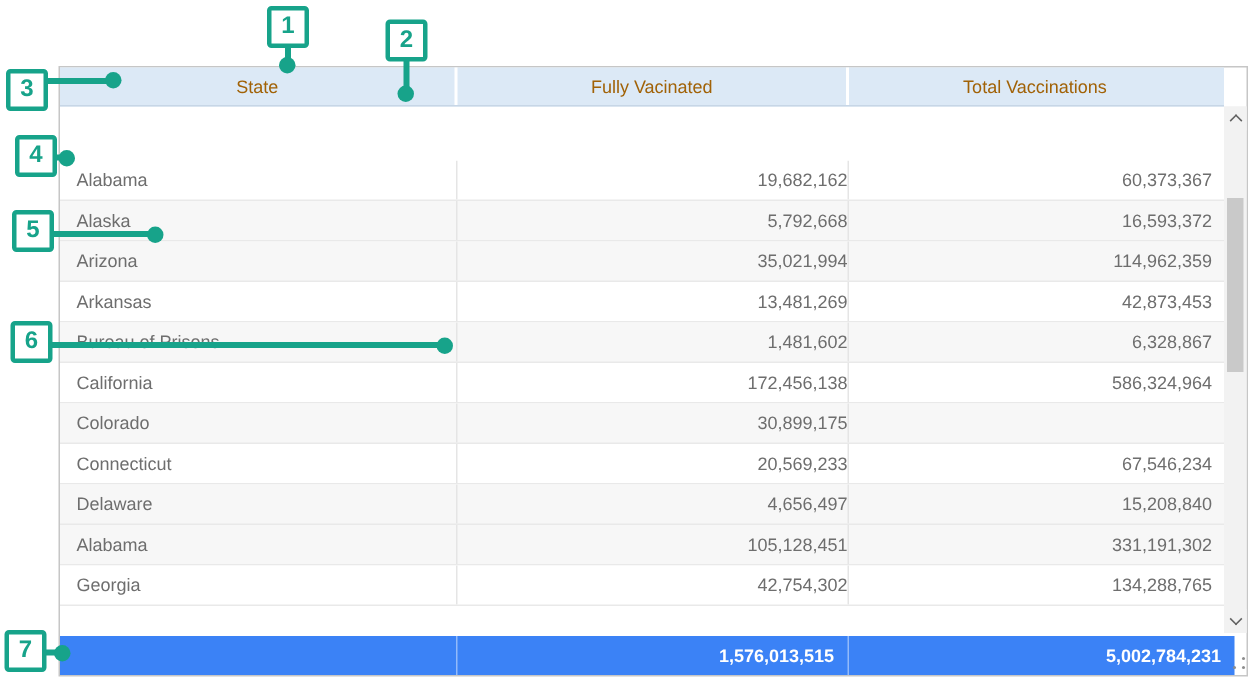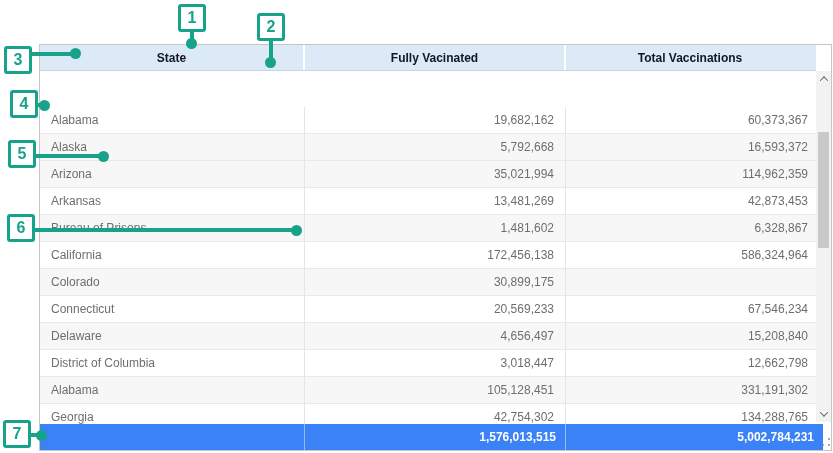--- a/index.html
+++ b/index.html
@@ -8,31 +8,31 @@
     font-family:"Liberation Sans", sans-serif;overflow:hidden;
   }
   
   .table-wrap{
     position:absolute;left:39px;top:44px;width:793px;height:407px;
     box-sizing:border-box;border:1px solid #c6c6c6;background:#ffffff;
   }
   .thead{position:absolute;left:0;top:0;width:776px;height:26px;display:flex;
     background:#dce9f6;border-bottom:1px solid #c7d6e6;box-sizing:border-box;}
   .hcell{box-sizing:border-box;height:100%;display:flex;align-items:center;justify-content:center;
-    font-size:12px;font-weight:700;color:#0f172a;border-right:2px solid #ffffff;}
+    font-size:12px;font-weight:400;color:#a16207;border-right:2px solid #ffffff;}
   .hcell.h0{width:265px;}
   .hcell.h1{width:261px;}
   .hcell.h2{width:248px;border-right:none;}
   .tbody{position:absolute;left:0;top:26px;width:776px;height:351px;overflow:hidden;margin-top:36px;}
   .row{display:flex;background:#ffffff;border-bottom:1px solid #e9e9e9;box-sizing:border-box;height:27px;}
   .row.alt{background:#f7f7f7;}
   .cell{box-sizing:border-box;height:100%;display:flex;align-items:center;
     font-size:12px;color:#6e6e6e;border-right:1px solid #e5e5e5;}
   .cell.c0{width:265px;padding-left:11px;}
-  .cell.c1{width:261px;justify-content:flex-end;padding-right:11px;}
+  .cell.c1{width:261px;justify-content:flex-end;}
   .cell.c2{width:250px;justify-content:flex-end;padding-right:8px;border-right:none;}
   
   .totals{position:absolute;left:0;top:379px;width:783px;height:26px;display:flex;
     background:#3b82f6;}
   .tcell{box-sizing:border-box;height:100%;display:flex;align-items:center;justify-content:flex-end;
     font-size:12px;font-weight:700;color:#ffffff;border-right:1px solid rgba(255,255,255,0.45);
     padding-right:9px;}
   .tcell.t0{width:265px;}
   .tcell.t1{width:261px;}
   .tcell.t2{width:257px;border-right:none;}
@@ -108,25 +108,20 @@
       <div class="row">
         <div class="cell c0">Connecticut</div>
         <div class="cell c1">20,569,233</div>
         <div class="cell c2">67,546,234</div>
       </div>
       <div class="row alt">
         <div class="cell c0">Delaware</div>
         <div class="cell c1">4,656,497</div>
         <div class="cell c2">15,208,840</div>
       </div>
-      <div class="row">
-        <div class="cell c0">District of Columbia</div>
-        <div class="cell c1">3,018,447</div>
-        <div class="cell c2">12,662,798</div>
-      </div>
       <div class="row alt">
         <div class="cell c0">Alabama</div>
         <div class="cell c1">105,128,451</div>
         <div class="cell c2">331,191,302</div>
       </div>
       <div class="row">
         <div class="cell c0">Georgia</div>
         <div class="cell c1">42,754,302</div>
         <div class="cell c2">134,288,765</div>
       </div>

